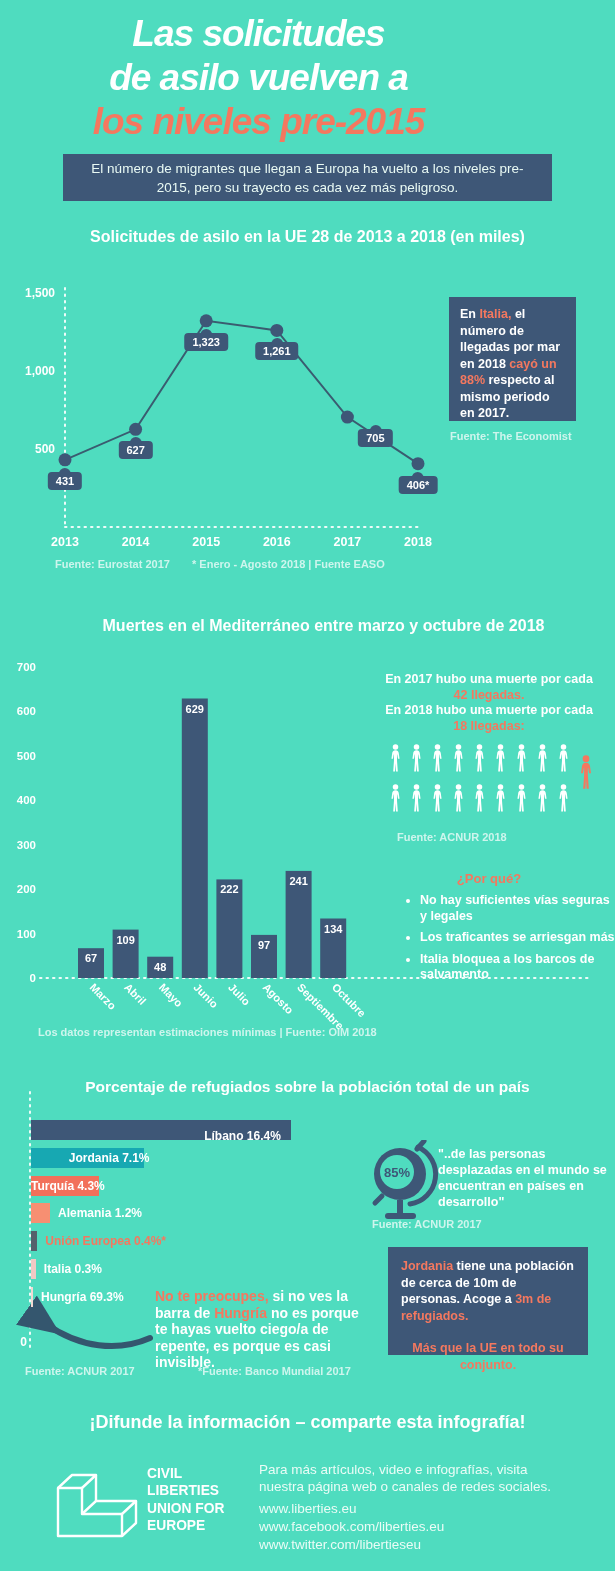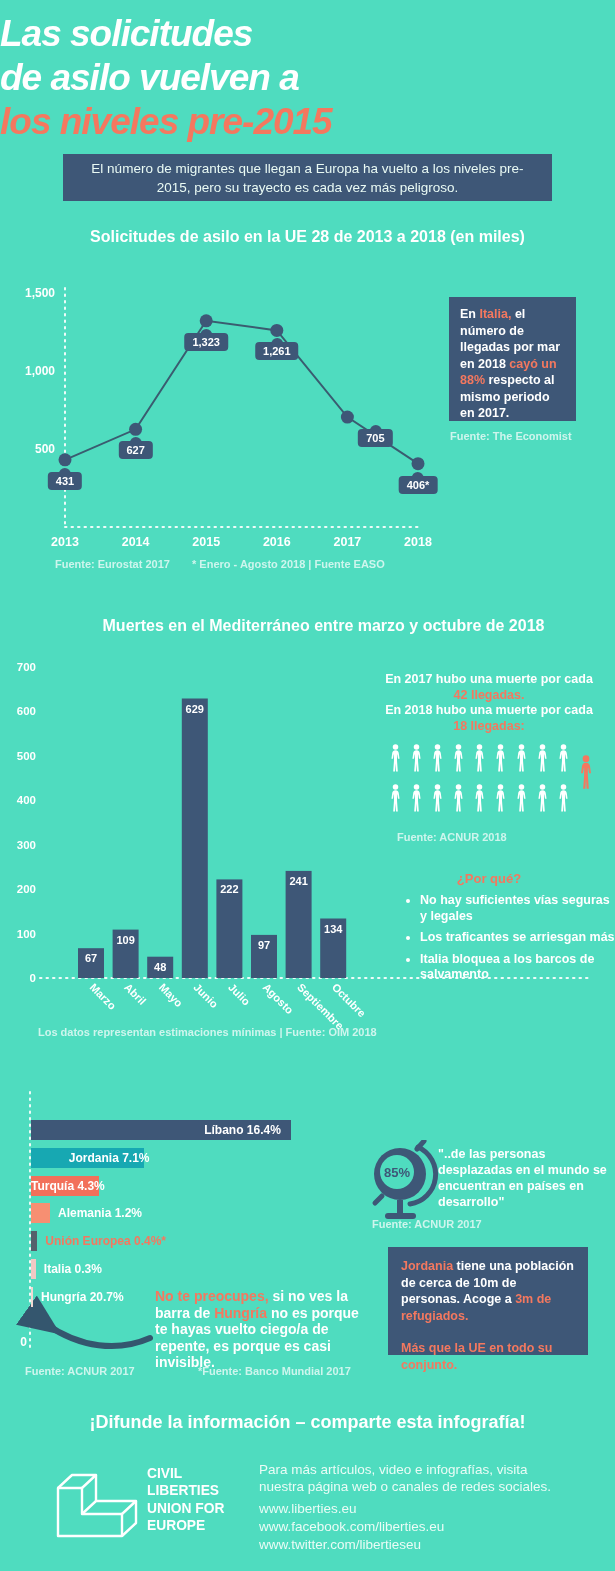--- a/index.html
+++ b/index.html
@@ -3,24 +3,24 @@
 <meta charset="utf-8">
 <style>
   html,body{margin:0;padding:0;}
   .page{
     position:relative;width:615px;height:1571px;overflow:hidden;
     background:#4fdcbf;
     font-family:"Liberation Sans","DejaVu Sans",sans-serif;
     color:#fff;
   }
   .abs{position:absolute;}
-  .coral{color:#f4785f;}
-
-  
-  .main-title{left:0;top:12px;width:517px;text-align:left;
+  .coral{color:#f4785f;text-align:center;}
+
+  
+  .main-title{left:0;top:12px;width:517px;text-align:center;
     font-style:italic;font-weight:800;font-size:37px;line-height:44px;letter-spacing:-1px;}
   .main-title .t3{color:#f4785f;}
   .banner{left:63px;top:154px;width:489px;height:47px;background:#3e5777;
     display:flex;align-items:center;justify-content:center;}
   .banner p{margin:0;font-size:13.5px;line-height:19px;color:#e9faf4;text-align:center;font-weight:500;padding:0 18px;}
 
   .sec-title{left:0;width:615px;text-align:center;font-weight:bold;font-size:16px;color:#fff;}
 
   .src{font-size:11px;color:rgba(255,255,255,.72);font-weight:600;}
 
@@ -288,45 +288,46 @@
       </svg></div>
   <div class="abs src" style="left:397px;top:831px;">Fuente: ACNUR 2018</div>
 
   <div class="abs why-head">¿Por qué?</div>
   <ul class="abs why-list" id="why-list">
       <li>No hay suficientes vías seguras y legales</li>
       <li>Los traficantes se arriesgan más</li>
       <li>Italia bloquea a los barcos de salvamento</li>
     </ul>
 
+  <div class="abs sec-title" style="top:1078px;font-size:15.5px;">Porcentaje de refugiados sobre la población total de un país</div>
   <div class="abs" style="left:0;top:1090px;width:615px;height:280px;" id="refugee-chart">
     <svg id="refugee-svg" width="615" height="280" viewBox="0 0 615 280" style="position:absolute;left:0;top:0;">
         <line x1="30" y1="2" x2="30" y2="258" stroke="rgba(255,255,255,.9)" stroke-width="2" stroke-dasharray="1.5 5" stroke-linecap="round"></line>
         <text x="27" y="256" text-anchor="end" font-size="12" font-weight="bold" fill="#fff">0</text>
         <defs>
           <marker id="ah" markerWidth="8" markerHeight="8" refX="4" refY="4" orient="auto">
             <path d="M8 7 L1 4 L8 1 Z" fill="#34566e"></path>
           </marker>
         </defs>
         <path d="M150 248 C118 262 80 258 46 234" fill="none" stroke="#34566e" stroke-width="6" stroke-linecap="round" marker-end="url(#ah)"></path>
       </svg>
   <div class="hbar" style="left: 31px; top: 30px; width: 259.9px; background: rgb(62, 87, 119);"></div>
-      <div class="hbar-label inside" style="top: 30px; color: rgb(255, 255, 255); left: 31px; width: 249.9px;">Líbano 16.4%</div>
+      <div class="hbar-label inside" style="top: 36px; color: rgb(255, 255, 255); left: 31px; width: 249.9px;">Líbano 16.4%</div>
       <div class="hbar" style="left: 31px; top: 58px; width: 112.5px; background: rgb(23, 168, 178);"></div>
       <div class="hbar-label inside" style="top: 58px; color: rgb(255, 255, 255); left: 31px; width: 102.5px; margin-left: 16px;">Jordania 7.1%</div>
       <div class="hbar" style="left: 31px; top: 86px; width: 68.2px; background: rgb(242, 112, 90);"></div>
       <div class="hbar-label inside" style="top: 86px; color: rgb(255, 255, 255); left: 31px; width: 58.2px;">Turquía 4.3%</div>
       <div class="hbar" style="left: 31px; top: 113px; width: 19px; background: rgb(247, 143, 114);"></div>
       <div class="hbar-label" style="top: 113px; color: rgb(255, 255, 255); left: 58px;">Alemania 1.2%</div>
       <div class="hbar" style="left: 31px; top: 141px; width: 6.3px; background: rgb(85, 96, 107);"></div>
       <div class="hbar-label" style="top: 141px; color: rgb(244, 120, 95); left: 45.3px;">Unión Europea 0.4%*</div>
       <div class="hbar" style="left: 31px; top: 169px; width: 4.8px; background: rgb(240, 201, 196);"></div>
       <div class="hbar-label" style="top: 169px; color: rgb(255, 255, 255); left: 43.8px;">Italia 0.3%</div>
       <div class="hbar" style="left: 31px; top: 197px; width: 2px; background: rgb(241, 217, 211);"></div>
-      <div class="hbar-label" style="top: 197px; color: rgb(255, 255, 255); left: 41px;">Hungría 20.7%</div>
+      <div class="hbar-label" style="top: 197px; color: rgb(255, 255, 255); left: 41px;">Hungría 69.3%</div>
     </div>
   <div class="abs hungary-note">
     <span><span class="coral">No te preocupes,</span><span> si no ves la barra de </span><span class="coral">Hungría</span><span> no es porque te hayas vuelto ciego/a de repente, es porque es casi invisible.</span></span>
   </div>
   <div class="abs src" style="left:25px;top:1365px;">Fuente: ACNUR 2017</div>
   <div class="abs src" style="left:198px;top:1365px;">*Fuente: Banco Mundial 2017</div>
 
   <div class="abs" style="left:370px;top:1140px;width:70px;height:82px;">
     <svg width="70" height="82" viewBox="0 0 70 82">
       <circle cx="30" cy="34" r="26" fill="#3e5777"></circle>

